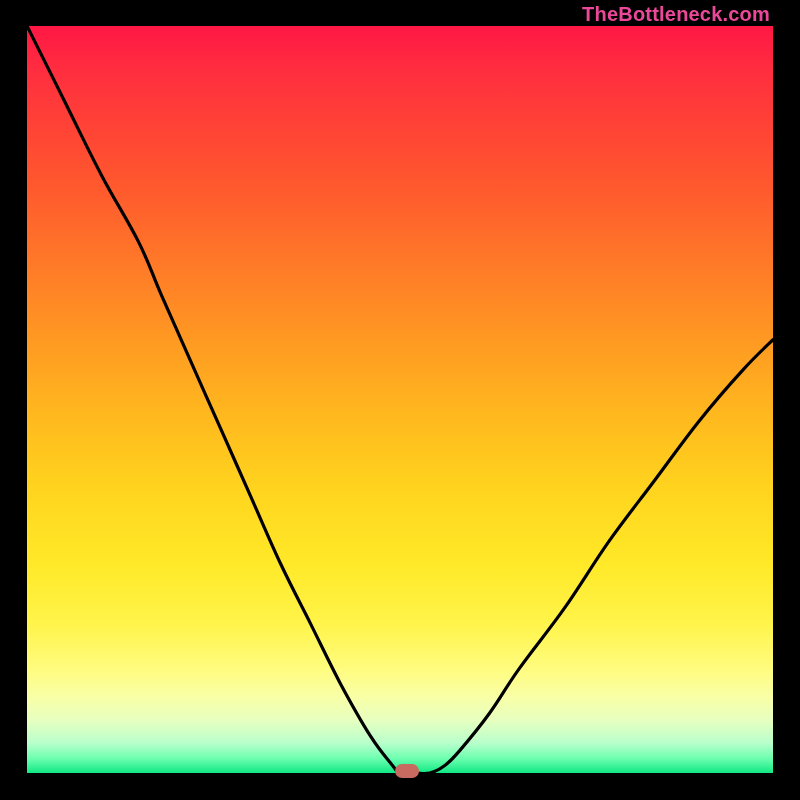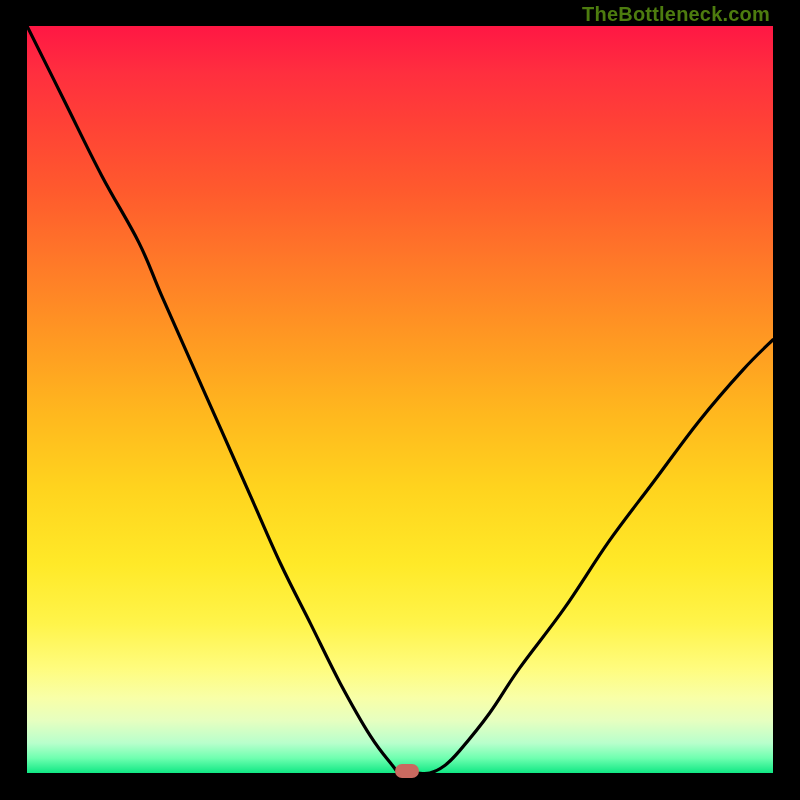--- a/index.html
+++ b/index.html
@@ -45,21 +45,21 @@
       #6fffb0 98%,
       #10e884 100%
     );
   }
   .attribution {
     position: absolute;
     top: 3px;
     right: 30px;
     font-size: 20px;
     font-weight: 600;
-    color: #4d7c0f;
+    color: #ec4899;
     letter-spacing: 0.2px;
   }
   svg.curve {
     position: absolute;
     top: 0;
     left: 0;
     width: 746px;
     height: 747px;
   }
   .marker {

